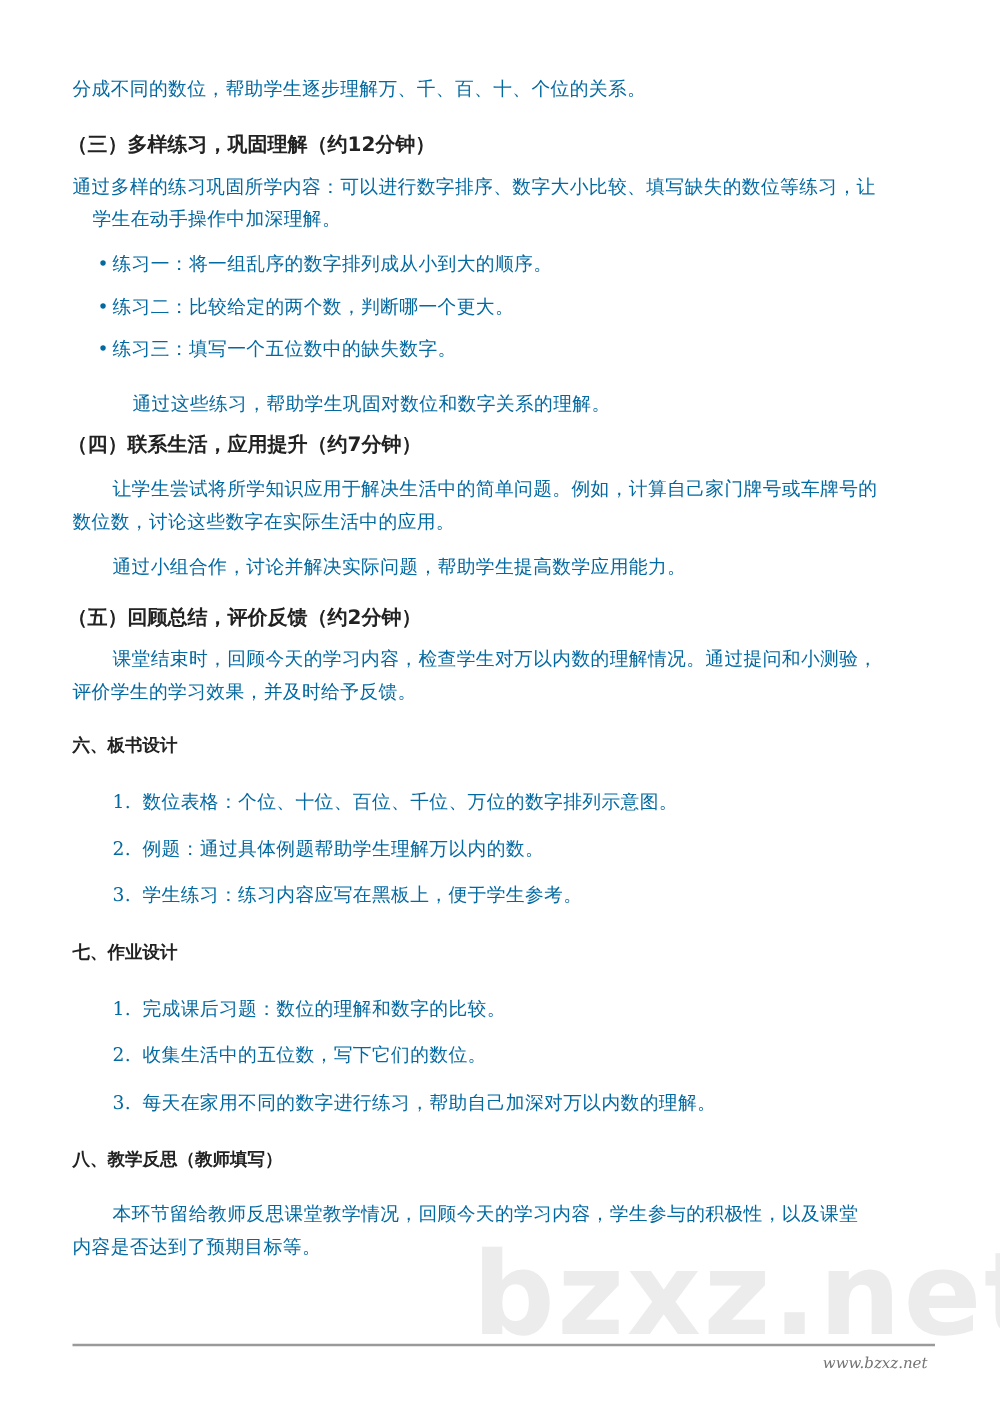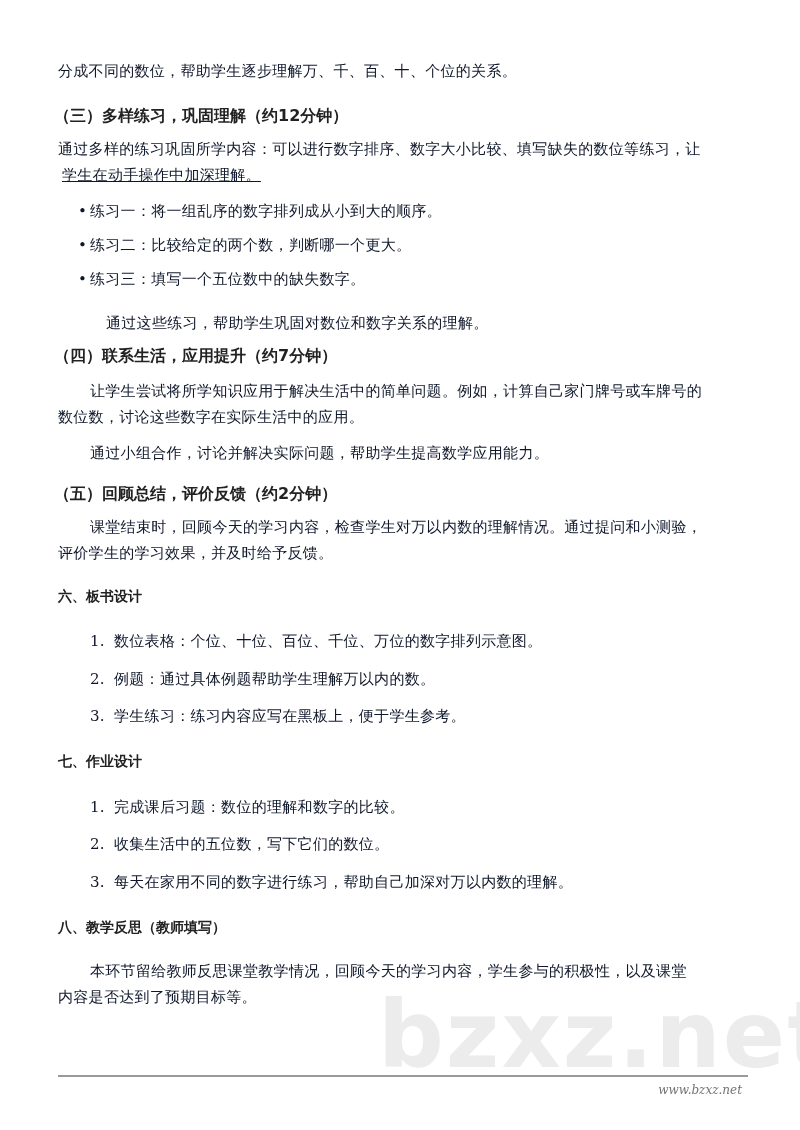--- a/index.html
+++ b/index.html
@@ -1,40 +1,40 @@
 <!DOCTYPE html>
 <html><head>
   <meta charset="utf-8">
   <style>
     html, body { margin:0; padding:0; background:#ffffff; }
     body { width:800px; height:1130px; position:relative; overflow:hidden;
       font-family:"DejaVu Serif", "Liberation Serif", serif; color:#2a2a2a; }
     .page { position:absolute; left:58px; top:0; width:690px; }
-    .p { position:absolute; font-size:15px; line-height:26px; color:#0f172a; letter-spacing:0.3px; white-space:nowrap; }
+    .p { position:absolute; font-size:15px; line-height:26px; color:#0369a1; letter-spacing:0.3px; white-space:nowrap; }
     .sub { position:absolute; font-size:16px; font-weight:bold; color:#222; font-family:"DejaVu Sans","Liberation Sans",sans-serif; white-space:nowrap; }
     .h2 { position:absolute; font-size:14px; font-weight:bold; color:#222; font-family:"DejaVu Sans","Liberation Sans",sans-serif; white-space:nowrap; }
     .bullet::before { content:"•"; position:absolute; left:-12px; }
     .num { display:inline-block; width:24px; }
     .rule { position:absolute; left:58px; top:1075px; width:690px; height:2px; background:#9a9a9a; }
     .footer { position:absolute; right:58px; top:1083px; font-size:12px; font-style:italic; color:#737373; font-family:"DejaVu Serif",serif; }
     .wm { position:absolute; left:378px; top:982px; font-size:92px; font-weight:bold; color:#ececec;
       font-family:"DejaVu Sans","Liberation Sans",sans-serif; letter-spacing:2px; z-index:0; }
     .z { z-index:1; }
   </style>
 </head>
 <body>
 
 <div class="wm">bzxz.net</div>
 
 <div class="page z">
   <div class="p" style="top:58px;left:0;">分成不同的数位，帮助学生逐步理解万、千、百、十、个位的关系。</div>
 
   <div class="sub" style="top:106px;left:-4px;">（三）多样练习，巩固理解（约12分钟）</div>
   <div class="p" style="top:136px;left:0;">通过多样的练习巩固所学内容：可以进行数字排序、数字大小比较、填写缺失的数位等练习，让</div>
-  <div class="p" style="top:162px;left:4px;text-decoration:underline;">学生在动手操作中加深理解。</div>
+  <div class="p" style="top:162px;left:16px;">学生在动手操作中加深理解。</div>
 
   <div class="p bullet" style="top:198px;left:32px;">练习一：将一组乱序的数字排列成从小到大的顺序。</div>
   <div class="p bullet" style="top:232px;left:32px;">练习二：比较给定的两个数，判断哪一个更大。</div>
   <div class="p bullet" style="top:266px;left:32px;">练习三：填写一个五位数中的缺失数字。</div>
 
   <div class="p" style="top:310px;left:32px;margin-left:16px;">通过这些练习，帮助学生巩固对数位和数字关系的理解。</div>
 
   <div class="sub" style="top:346px;left:-4px;">（四）联系生活，应用提升（约7分钟）</div>
   <div class="p" style="top:378px;left:32px;">让学生尝试将所学知识应用于解决生活中的简单问题。例如，计算自己家门牌号或车牌号的</div>
   <div class="p" style="top:404px;left:0;">数位数，讨论这些数字在实际生活中的应用。</div>

